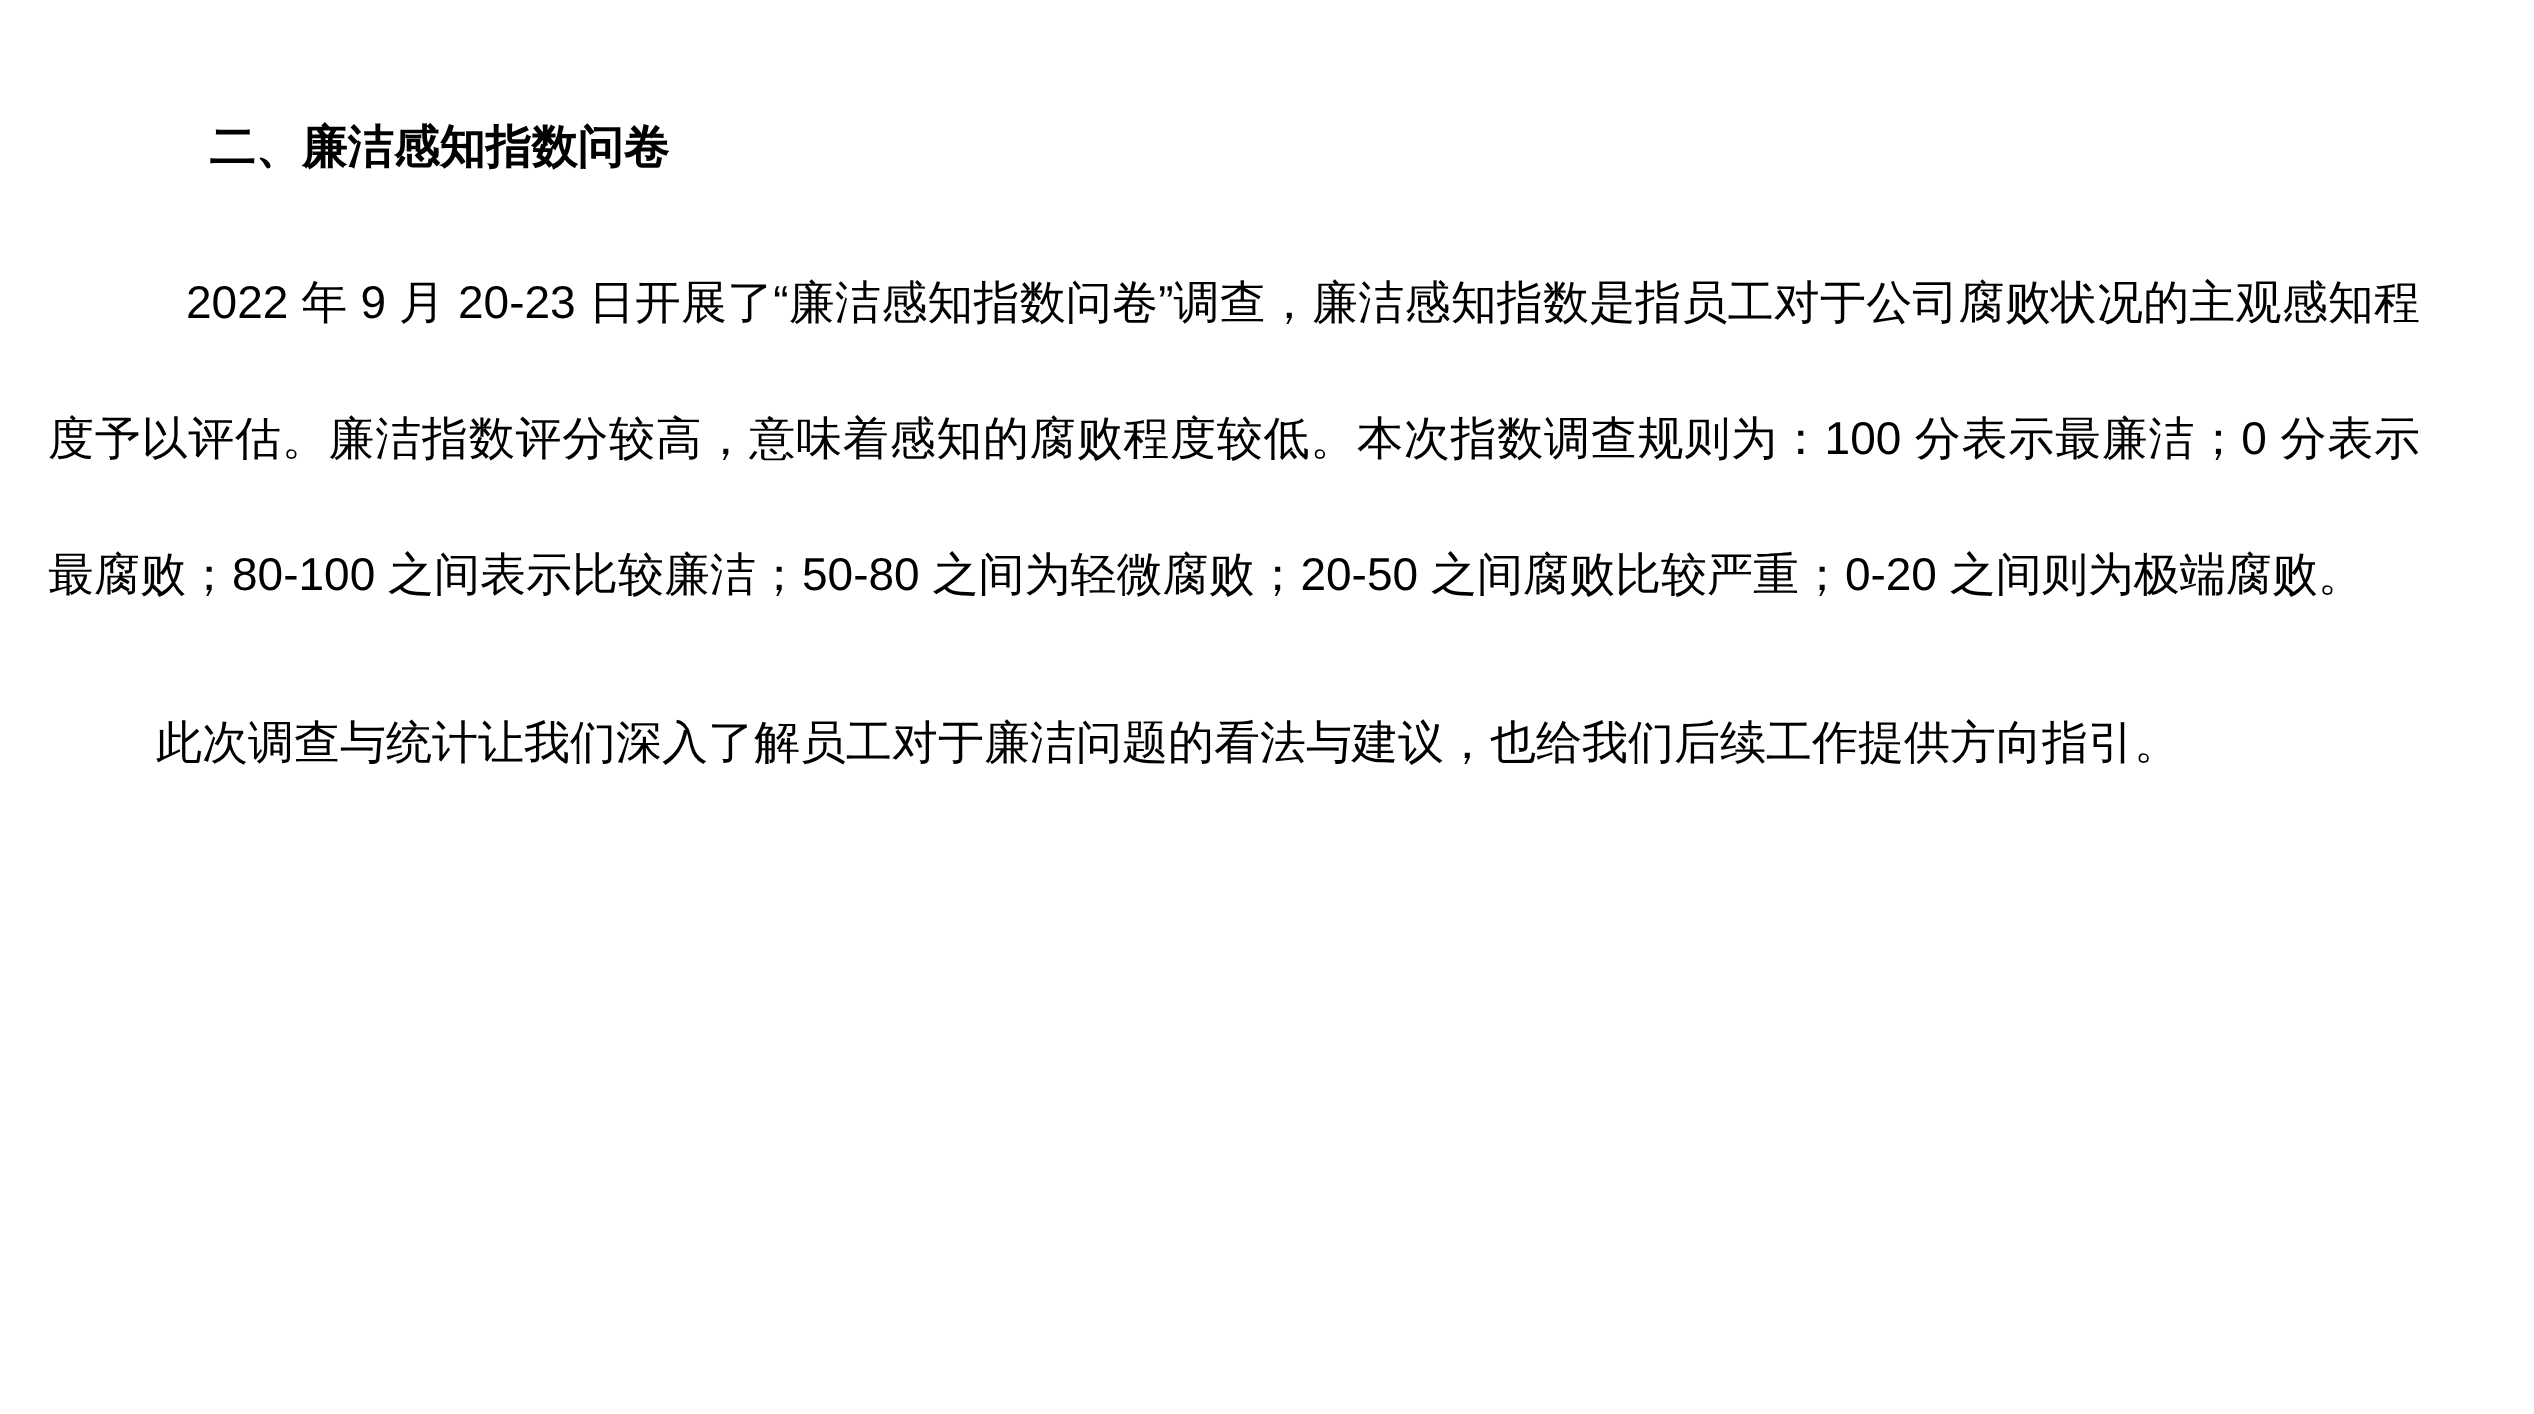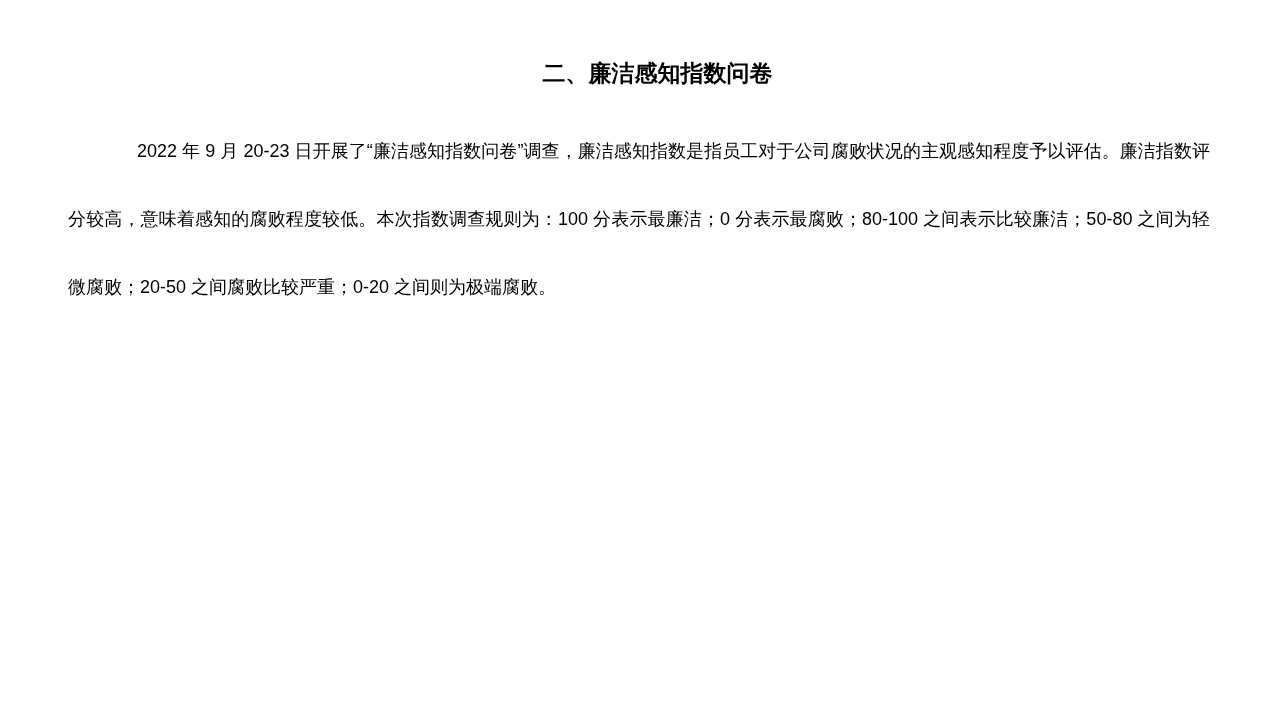--- a/index.html
+++ b/index.html
@@ -16,25 +16,24 @@
     font-family: "Liberation Sans", "DejaVu Sans", sans-serif;
     color: #000000;
   }
   .doc-heading {
     margin: 0;
     padding: 58px 57px 0 105px;
     font-size: 23px;
     font-weight: bold;
     line-height: 30px;
     color: #000000;
-    text-align: center;
   }
   .doc-para {
-    margin: 0 57px 0 68px;
-    font-size: 18px;
+    margin: 0 57px 0 24px;
+    font-size: 23px;
     line-height: 68px;
     text-align: justify;
     text-justify: inter-ideograph;
     color: #000000;
   }
   .doc-para.first {
     margin-top: 29px;
     text-indent: 69px;
   }
   .doc-para.second {
@@ -48,13 +47,14 @@
 </style>
 </head>
 <body>
 
 <div class="page">
   <h2 class="doc-heading">二、廉洁感知指数问卷</h2>
 
   <p class="doc-para first">2022 年 9 月 20-23 日开展了“廉洁感知指数问卷”调查，廉洁感知指数是指员工对于公司腐败状况的主观感知程度予以评估。廉洁指数评分较高，意味着感知的腐败程度较低。本次指数调查规则为：100 分表示最廉洁；0 分表示最腐败；80-100 之间表示比较廉洁；50-80 之间为轻微腐败；20-50 之间腐败比较严重；0-20 之间则为极端腐败。</p>
 
 
+  <p class="doc-para third">此次调查与统计让我们深入了解员工对于廉洁问题的看法与建议，也给我们后续工作提供方向指引。</p>
 </div>
 
 </body></html>

